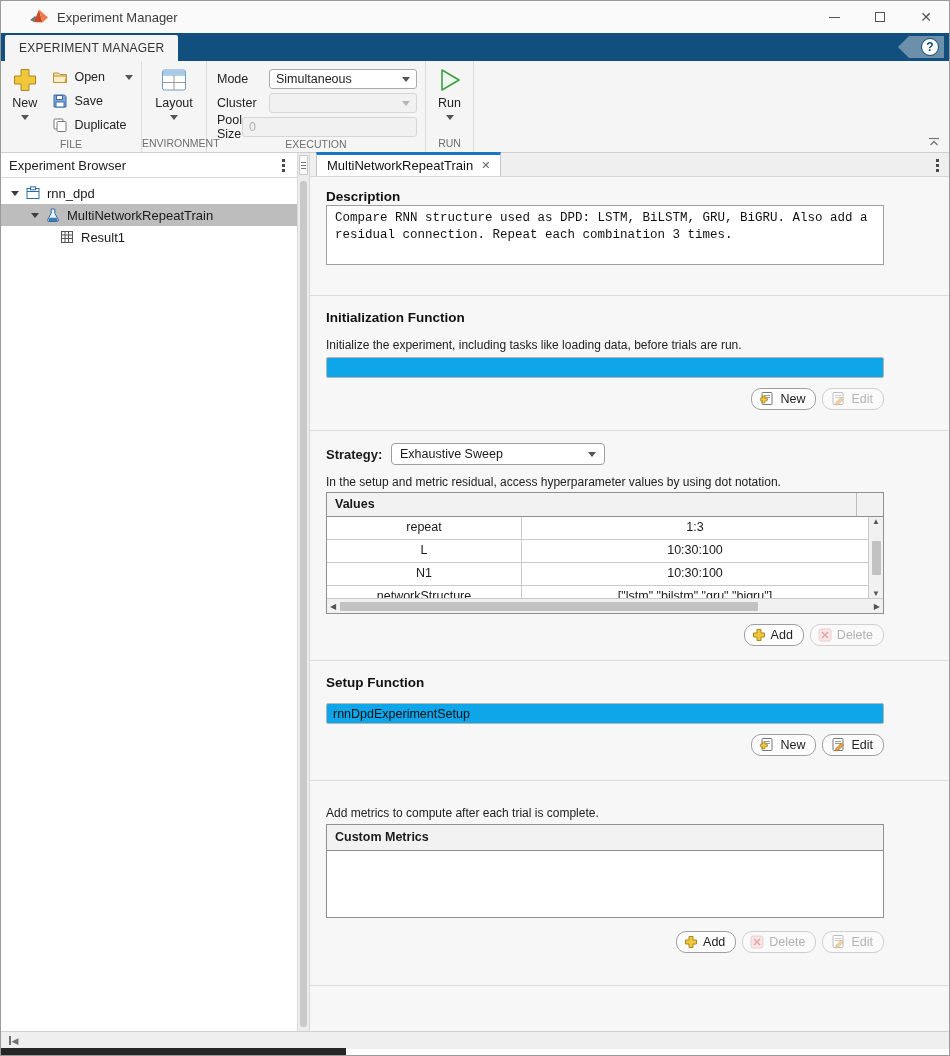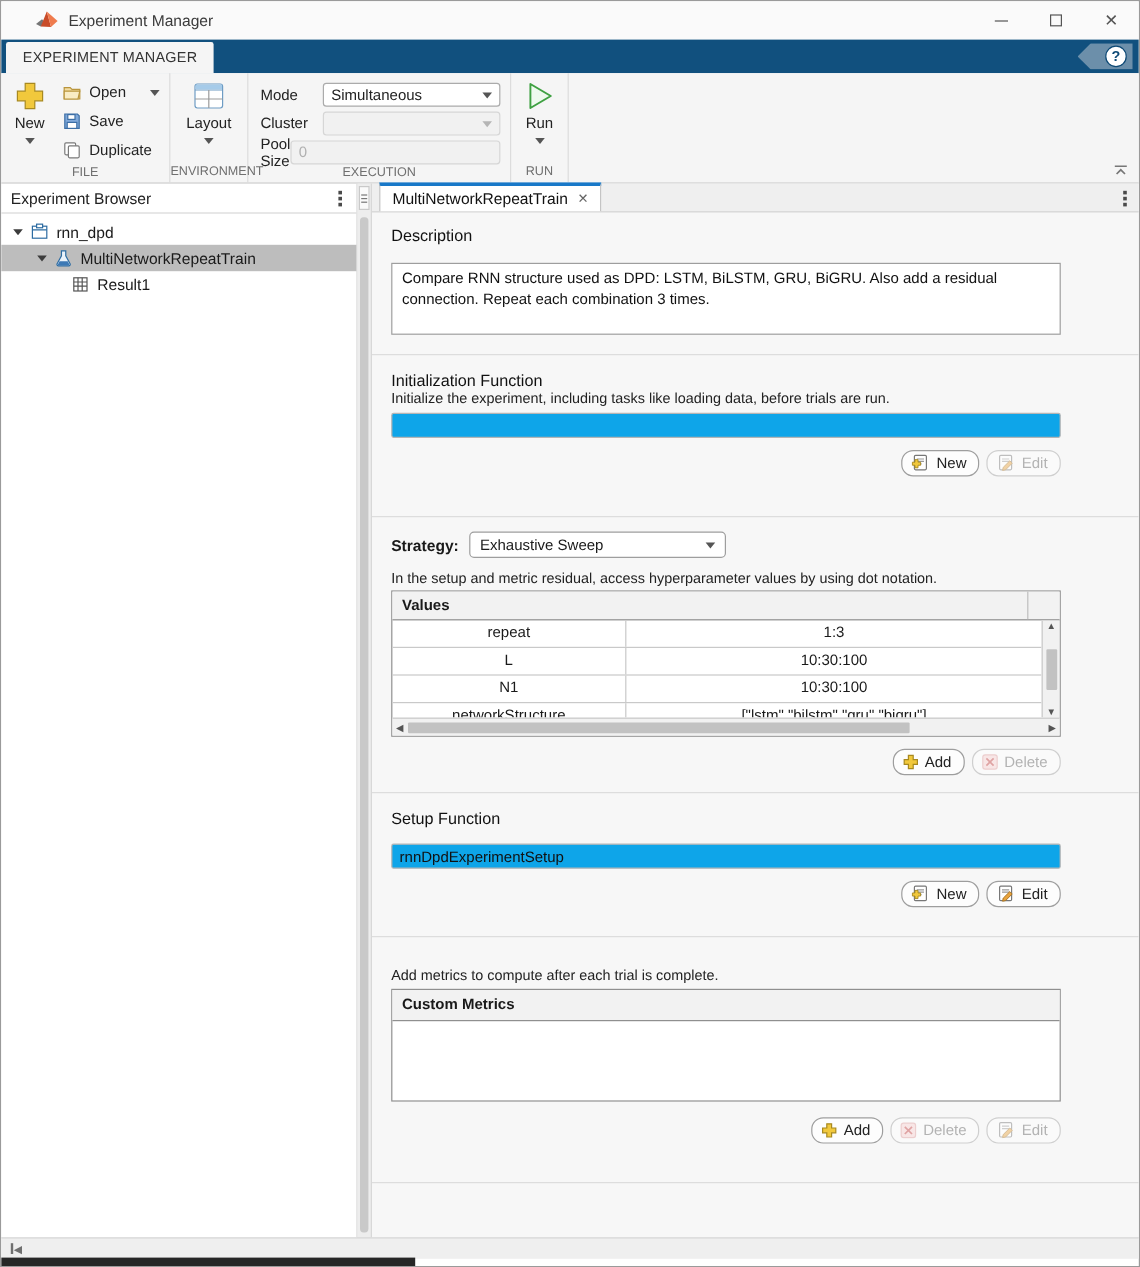--- a/index.html
+++ b/index.html
@@ -75,24 +75,24 @@
 
   .content { flex:1; overflow:hidden; }
   .section { padding:0 65px 0 16px; border-bottom:1px solid #ddd; }
   .sec-desc { height:119px; padding-top:12px; }
   .sec-init { height:135px; padding-top:14px; }
   .sec-hyper { height:230px; padding-top:10px; }
   .sec-setup { height:120px; padding-top:14px; }
   .sec-metrics { height:205px; padding-top:12px; }
   .sec-support { height:68px; padding-top:17px; border-bottom:none; }
 
-  .h1 { font-size:13.5px; font-weight:normal; color:#111; }
+  .h1 { font-size:13.5px; font-weight:bold; color:#111; }
   .hint { font-size:12px; color:#222; }
 
-  .textarea { margin-top:15px; height:60px; background:#fff; border:1px solid #9e9e9e; font-size:12.5px; color:#111; padding:4px 8px; line-height:1.35; }
+  .textarea { margin-top:1px; height:60px; background:#fff; border:1px solid #9e9e9e; font-size:12.5px; color:#111; padding:4px 8px; line-height:1.35;font-family:Liberation Mono, monospace; }
   .inputline { margin-top:5px; width:100%; height:21px; background:#0ea5e9; border:1px solid #b5b5b5; font-size:12.5px; color:#111; padding:0 6px; font-family:inherit; border-radius:2px; }
   .btnrow { display:flex; justify-content:flex-end; gap:6px; margin-top:10px; }
   .btn { height:22px; display:inline-flex; align-items:center; gap:5px; padding:0 10px 0 7px; background:#fdfdfd; border:1px solid #9e9e9e; border-radius:10px; font-size:12.5px; color:#222; }
   .btn.disabled { border-color:#cfcfcf; color:#b3b3b3; background:#fafafa; }
   .btn.disabled svg { opacity:.45; }
 
   .strategy-row { display:flex; align-items:center; margin-top:2px; }
   .strategy-label { font-size:13px; font-weight:bold; width:65px; }
   .strategy-combo { width:214px; height:22px; background:#fff; border:1px solid #9e9e9e; border-radius:4px; display:flex; align-items:center; padding:0 8px; font-size:12.5px; }
   .strategy-combo .caret { margin-left:auto; }
@@ -327,21 +327,21 @@
 
       <div class="content">
 
         <div class="section sec-desc">
           <div class="h1">Description</div>
           <div class="textarea">Compare RNN structure used as DPD: LSTM, BiLSTM, GRU, BiGRU. Also add a residual connection. Repeat each combination 3 times.</div>
         </div>
 
         <div class="section sec-init">
           <div class="h1">Initialization Function</div>
-          <div class="hint" style="margin-top:0;">Initialize the experiment, including tasks like loading data, before trials are run.</div>
+          <div class="hint" style="margin-top:13px;">Initialize the experiment, including tasks like loading data, before trials are run.</div>
           <input class="inputline" value="" style="">
           <div class="btnrow">
             <div class="btn">
               <svg class="icon16" viewBox="0 0 16 16">
                 <rect x="3" y="1.5" width="10" height="12" rx="1" fill="#fff" stroke="#777"></rect>
                 <path d="M5 4.5 h6 M5 6.5 h6 M5 8.5 h4" stroke="#999"></path>
                 <path d="M5.5 8.5 h3 v2.5 h2.5 v3 h-2.5 v2.5 h-3 v-2.5 h-2.5 v-3 h2.5 z" transform="translate(-1.2,-2.2) scale(0.85)" fill="#f1c83c" stroke="#a8891f" stroke-width="0.9"></path>
               </svg>
               <span>New</span>
             </div>

